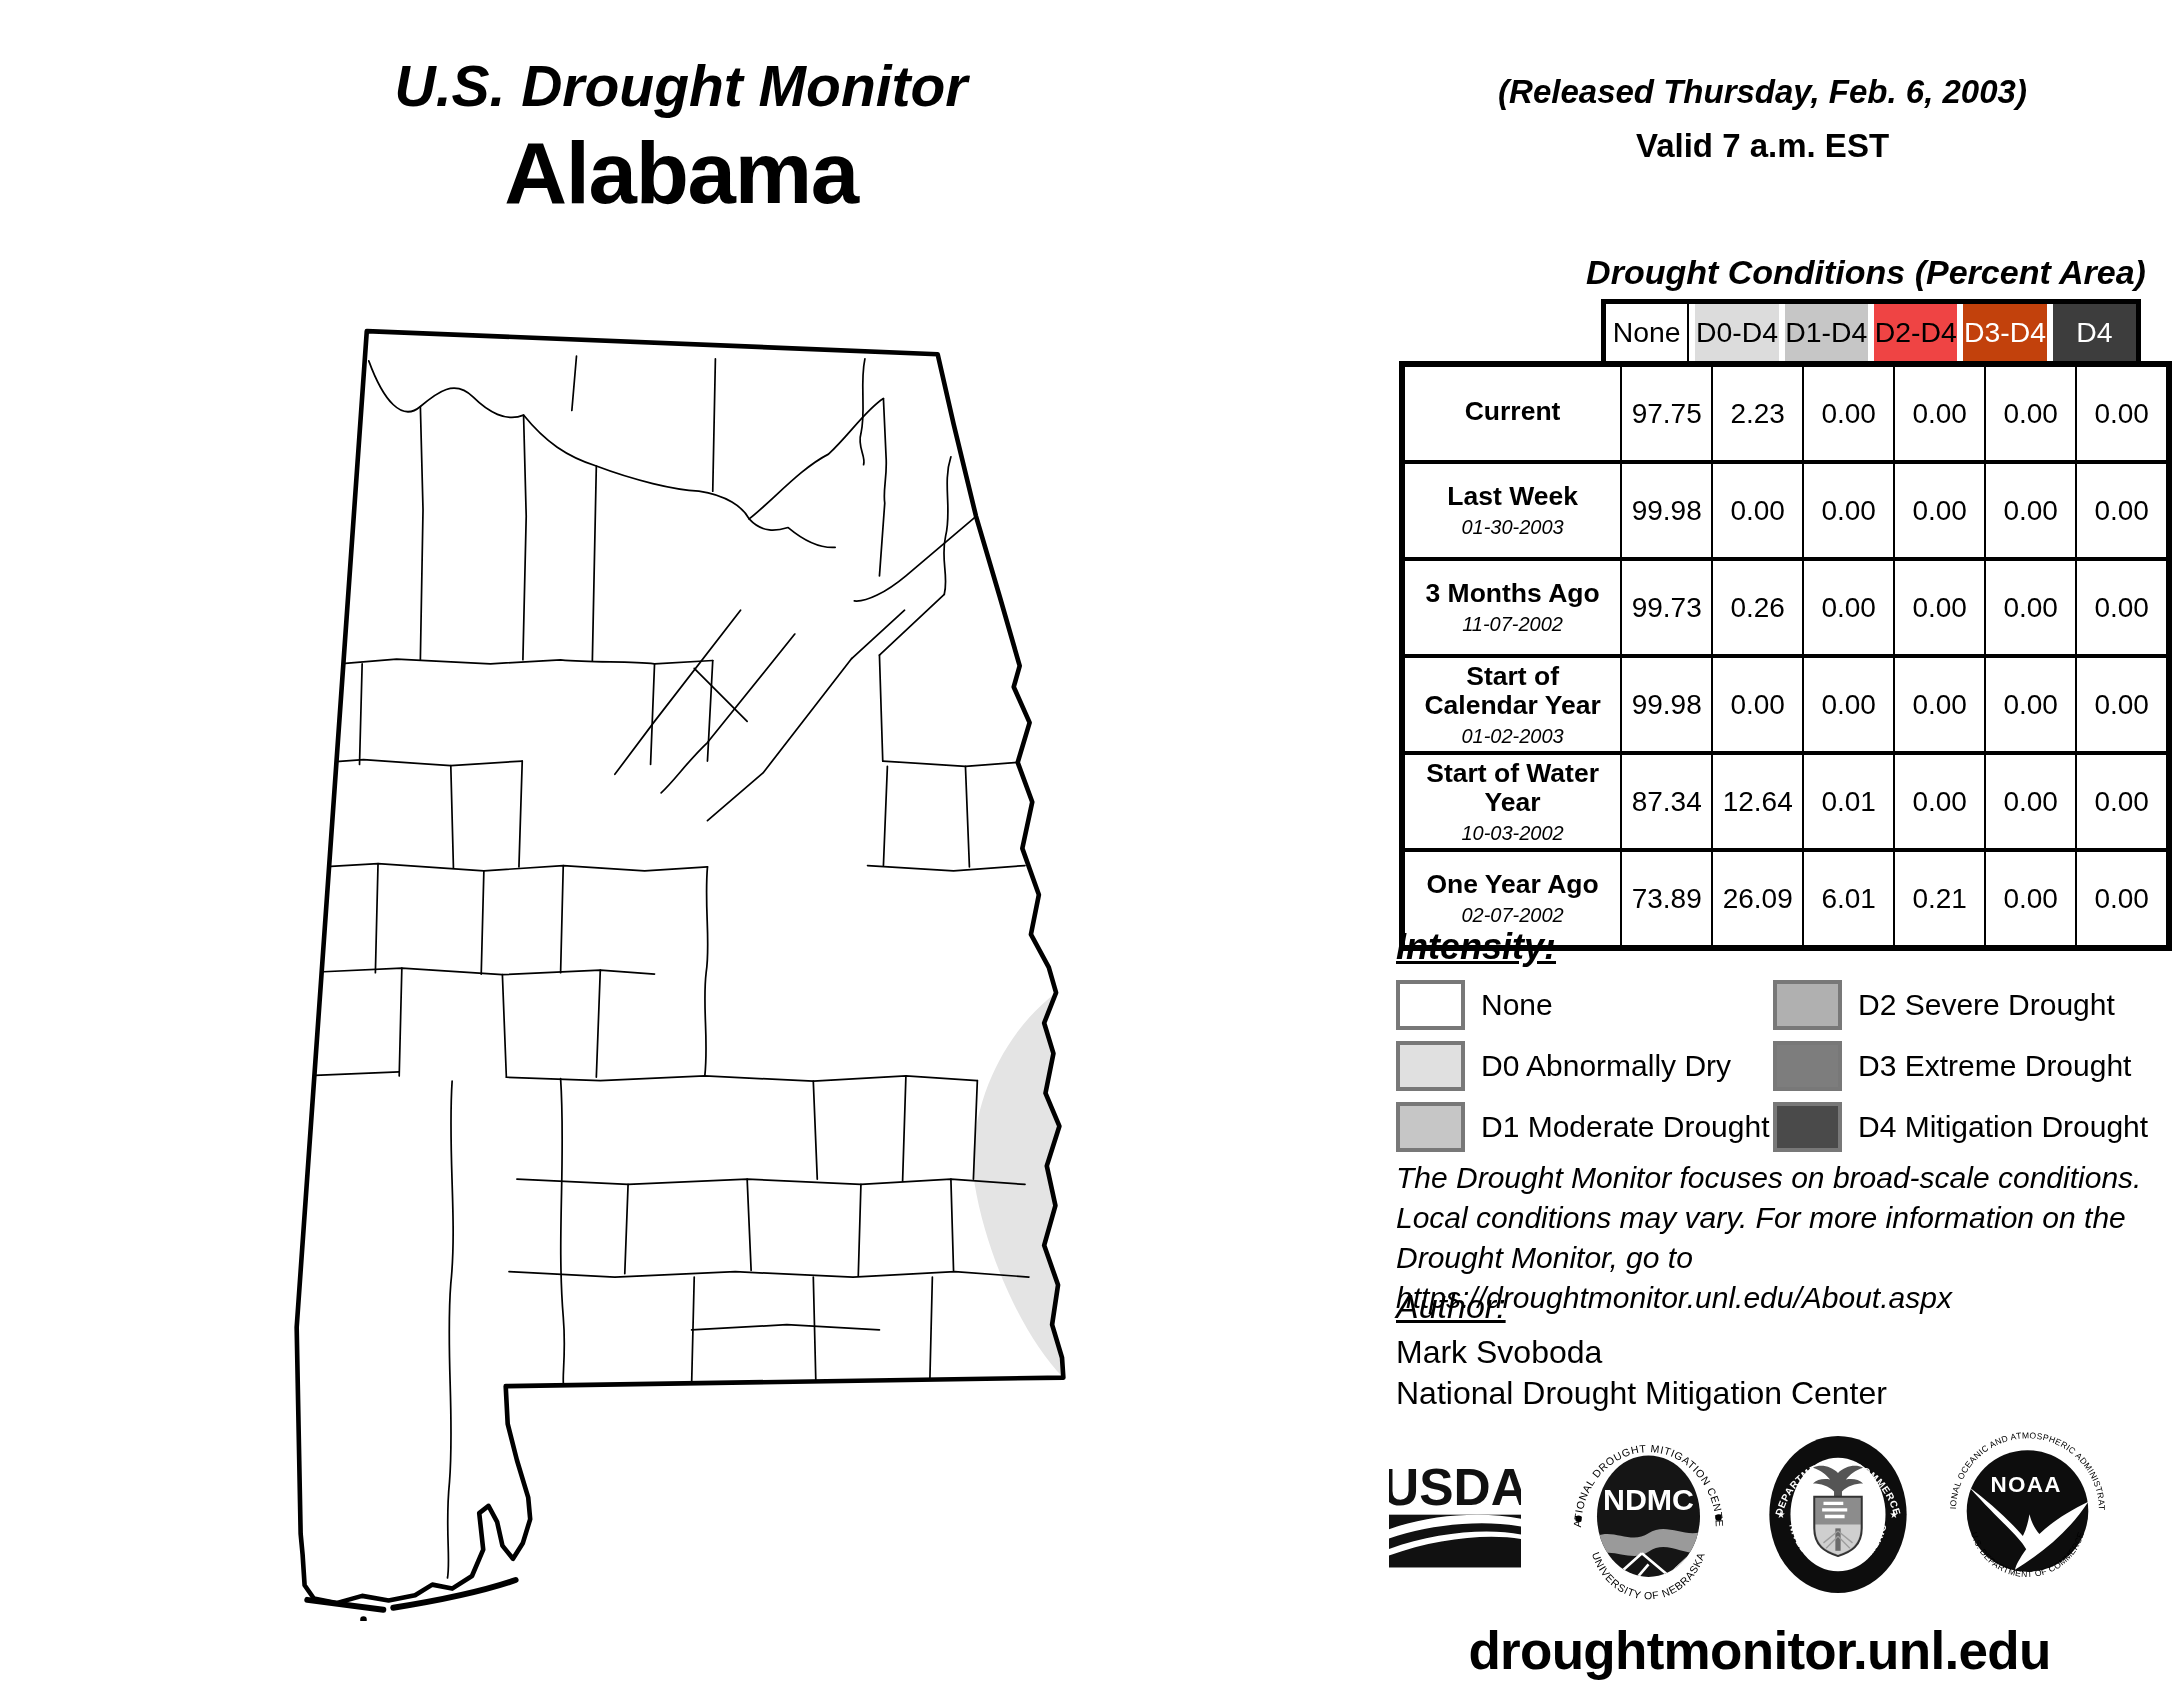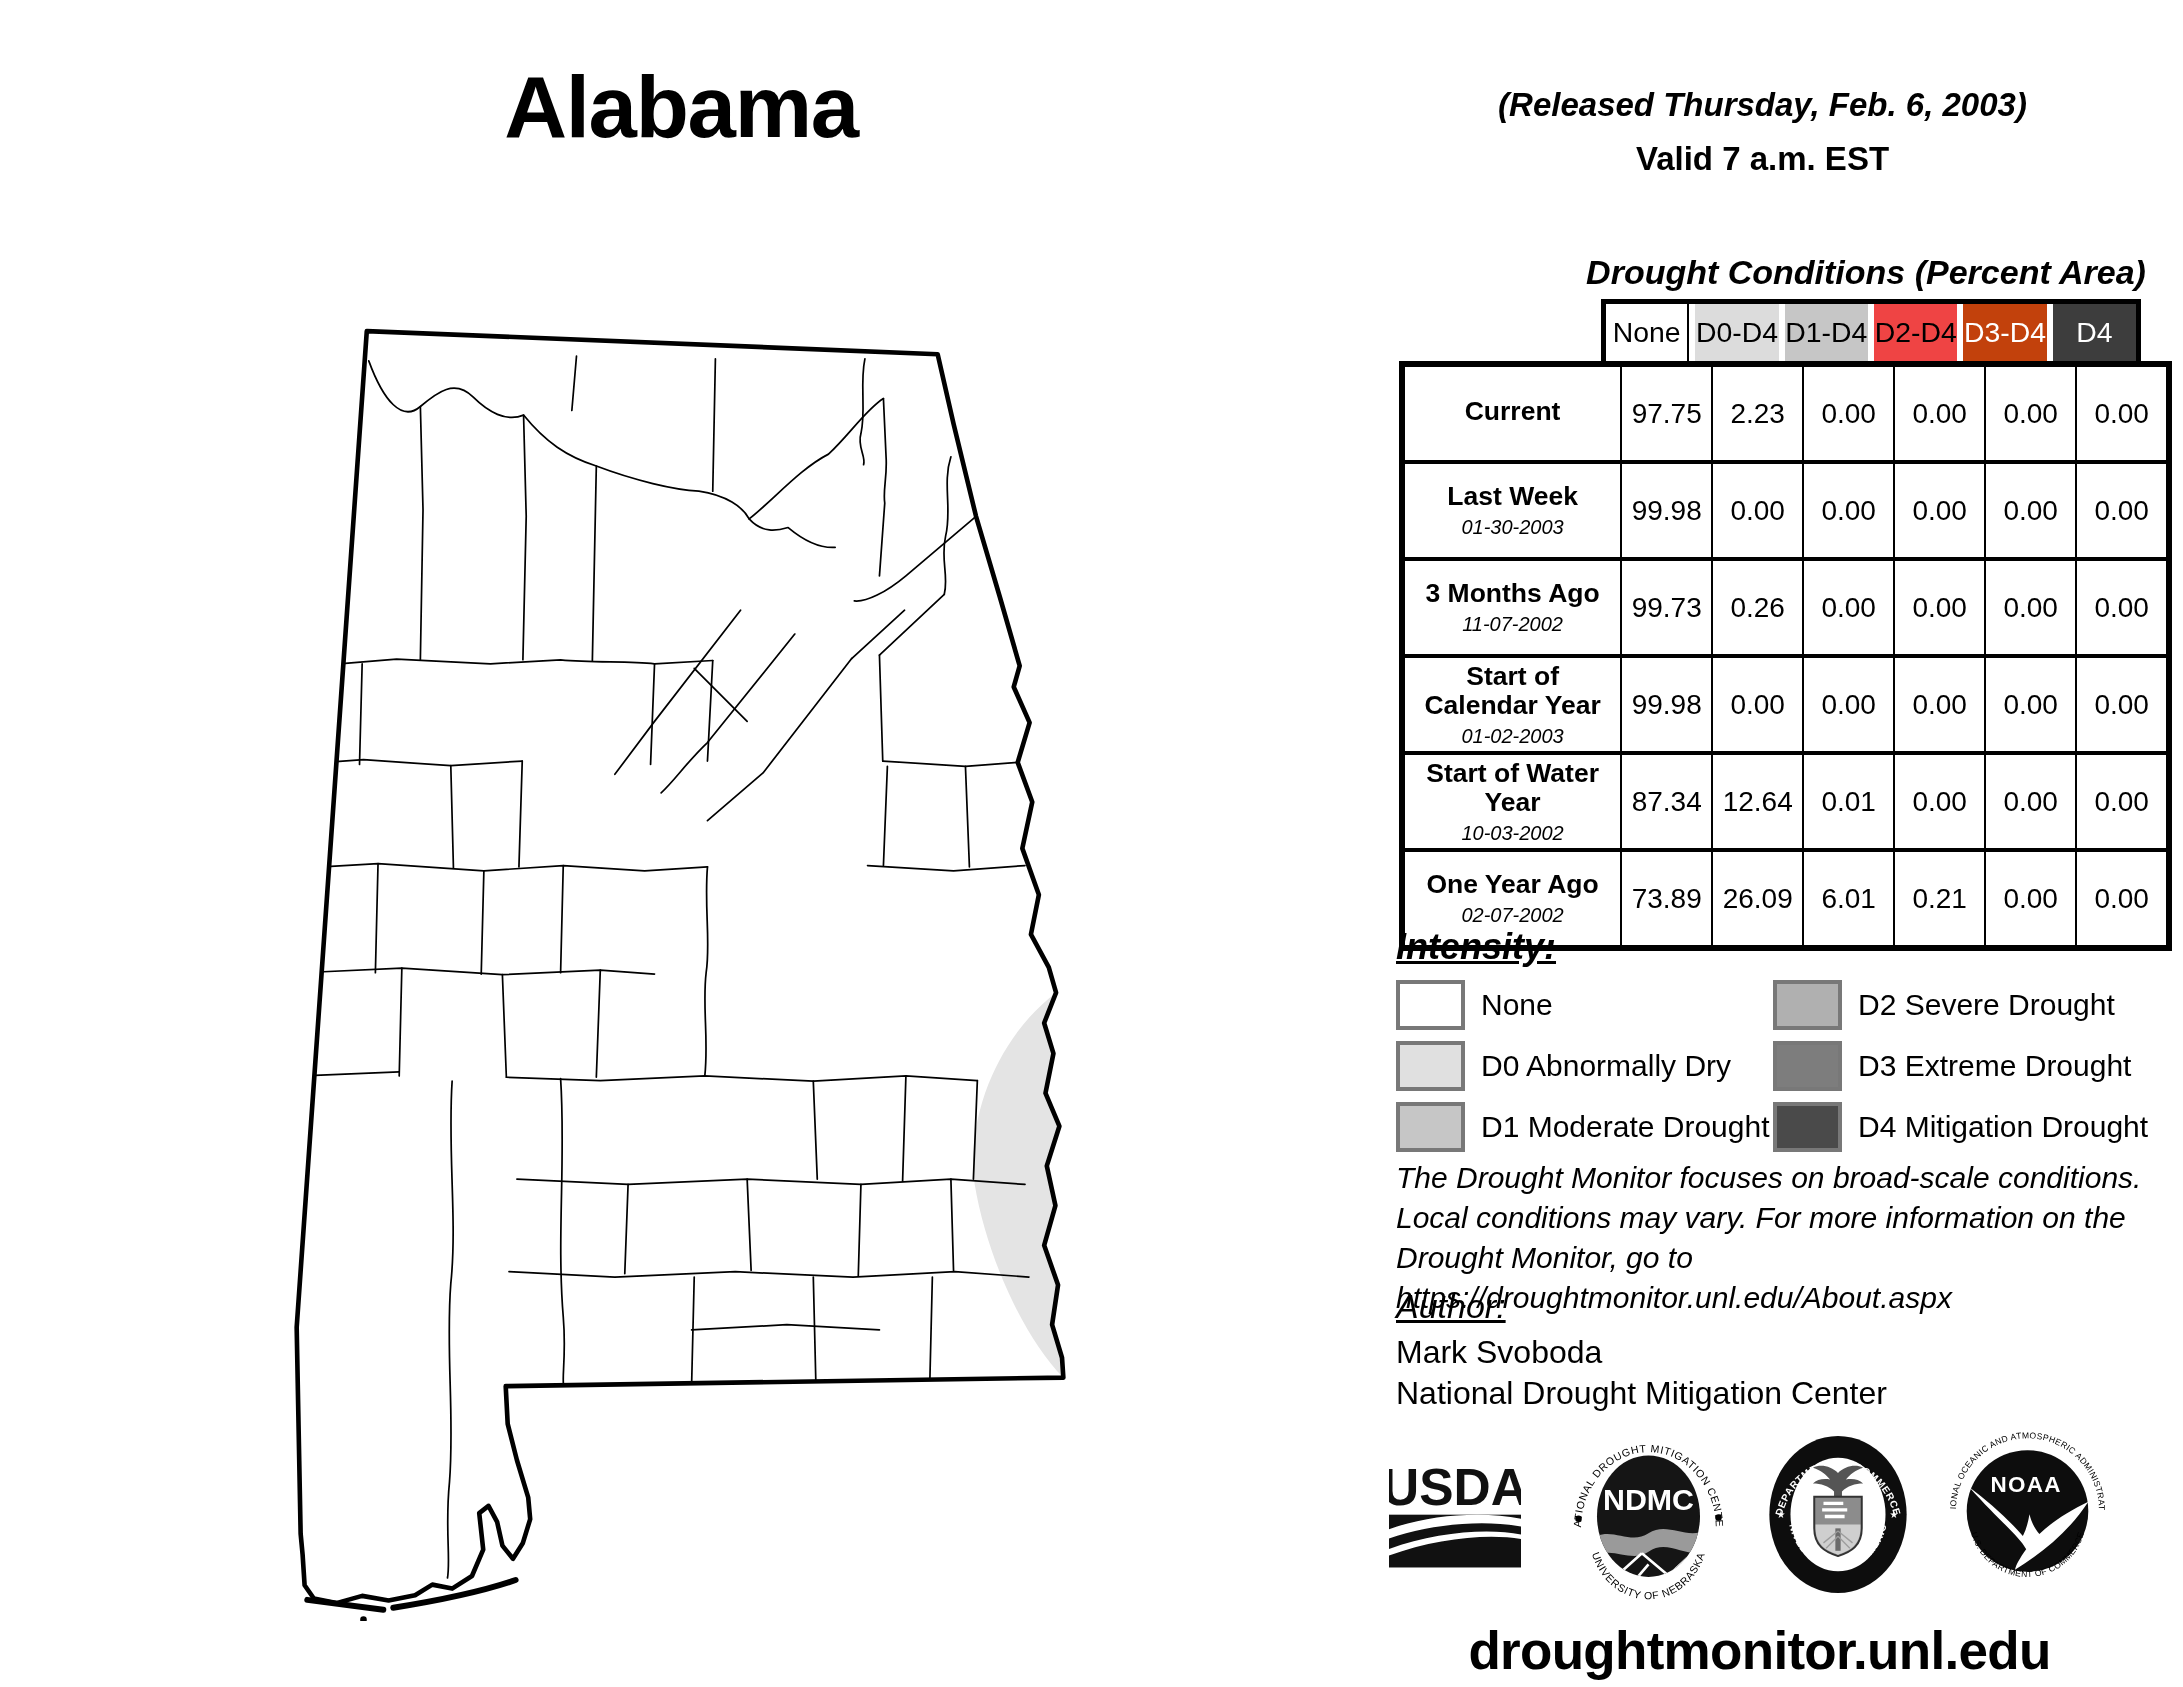--- a/index.html
+++ b/index.html
@@ -8,21 +8,21 @@
     font-family:"Liberation Sans","DejaVu Sans",sans-serif;overflow:hidden;
   }
   .abs{position:absolute;}
   
   #title-block{left:284px;top:53px;width:794px;text-align:center;}
   #title-line1{font-size:57px;font-weight:bold;font-style:italic;letter-spacing:0px;}
   #title-line2{font-size:87px;font-weight:bold;margin-top:4px;letter-spacing:-1.3px;}
   
   #date-block{left:1422px;top:61px;width:681px;text-align:center;}
   #report-date{font-size:60px;font-weight:800;letter-spacing:-0.7px;}
-  #released-date{font-size:33px;font-weight:bold;font-style:italic;margin-top:25px;}
+  #released-date{font-size:33px;font-weight:bold;font-style:italic;margin-top:12px;}
   #valid-time{font-size:33px;font-weight:bold;margin-top:16px;}
   
   #table-heading{left:1535px;top:253px;width:662px;text-align:center;
     font-size:34px;font-weight:bold;font-style:italic;}
   #header-strip{left:1601px;top:299px;width:540px;height:62px;box-sizing:border-box;
     border:5.3px solid #000;border-bottom:none;display:grid;
     grid-template-columns:repeat(6,1fr);column-gap:6px;background:#fff;}
   #header-strip .hcell{display:flex;align-items:center;justify-content:center;
     font-size:28.4px;}
   #header-strip .hcell:first-child{border-right:2.6px solid #000;}
@@ -61,20 +61,21 @@
   .d0-area{fill:#e4e4e4;stroke:none;}
   .county{fill:none;stroke:#000;stroke-width:2.6;stroke-linejoin:round;stroke-linecap:round;}
   .state-border{fill:none;stroke:#000;stroke-width:7;stroke-linejoin:round;stroke-linecap:round;}
   .coast-thick{fill:none;stroke:#000;stroke-width:9;stroke-linecap:round;}
   svg text{font-family:"Liberation Sans","DejaVu Sans",sans-serif;}
 </style>
 </head>
 <body>
 
 <div class="abs" id="title-block">
+  <div id="title-line1">U.S. Drought Monitor</div>
   <div id="title-line2">Alabama</div>
 </div>
 
 <div class="abs" id="map">
 <svg width="794" height="1323" viewBox="0 0 1200 2000">
   <defs>
     <clipPath id="stateClip">
       <path d="M125,50 L988,85 L1012,190 L1046,330 L1082,452 L1112,556 L1103,588 L1127,642 L1109,702 L1131,762 L1116,832 L1141,902 L1129,962 L1156,1012 L1167,1050 L1149,1096 L1163,1142 L1151,1202 L1172,1252 L1153,1312 L1166,1372 L1149,1432 L1170,1492 L1161,1552 L1176,1602 L1178,1632 L335,1645 L338,1702 L352,1757 L369,1813 L372,1846 L361,1882 L346,1906 L330,1886 L322,1850 L309,1826 L295,1837 L301,1892 L284,1932 L254,1951 L224,1945 L198,1961 L158,1969 L118,1962 L79,1973 L45,1966 L31,1946 L28,1900 L25,1868 L19,1556 Z"></path>
     </clipPath>
   </defs>

